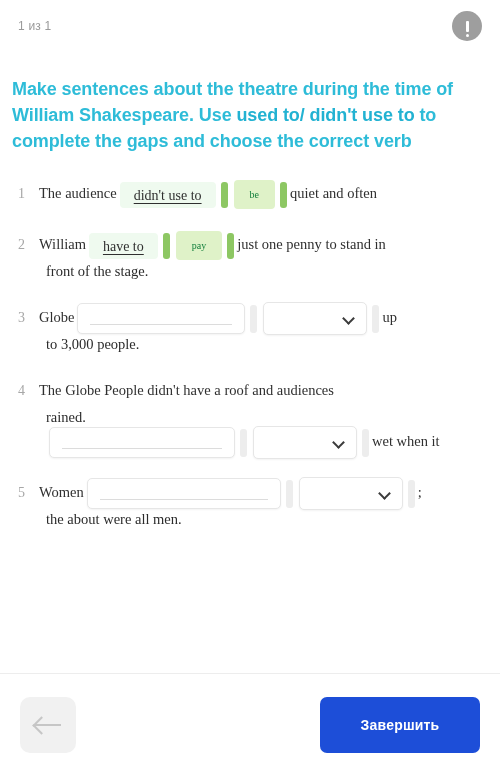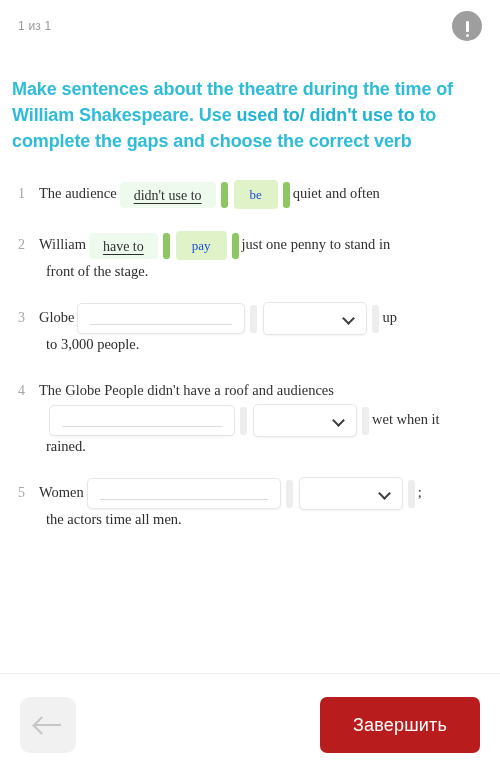--- a/index.html
+++ b/index.html
@@ -106,22 +106,22 @@
     line-height: 20px;
     text-decoration: underline;
     text-underline-offset: 3px;
     text-decoration-thickness: 1px;
     white-space: nowrap;
   }
   
   .select-filled {
     display: inline-block;
     background: #dff2c8;
-    color: #1d4ed8;
-    font-size: 13px;
+    color: #15803d;
+    font-size: 10px;
     padding: 5px 16px 4px 16px;
     border-radius: 4px;
     line-height: 20px;
     white-space: nowrap;
   }
   .bar-green {
     width: 7px;
     height: 26px;
     background: #8dc763;
     border-radius: 3px;
@@ -233,24 +233,24 @@
     position: absolute;
     left: 0;
     top: -5px;
     width: 11px;
     height: 11px;
     border-left: 2px solid #c6c6c6;
     border-bottom: 2px solid #c6c6c6;
     transform: rotate(45deg);
   }
   .finish-btn {
-    background: #b91c1c;
+    background: #1d4ed8;
     color: #ffffff;
-    font-size: 18px;
-    font-weight: normal;
+    font-size: 14px;
+    font-weight: bold;
     border: none;
     border-radius: 7px;
     padding: 0 30px;
     height: 56px;
     min-width: 160px;
     font-family: "Liberation Sans", sans-serif;
     letter-spacing: 0.2px;
   }
 </style>
 </head>
@@ -296,43 +296,43 @@
         <span class="select-empty">
           <span class="chev"></span>
         </span>
         <span class="bar-grey"></span>
       </span><span class="q-txt">up</span>
     <span class="q-line2">to 3,000 people.</span>
   </div>
 
   <div class="q-row">
     <span class="q-num">4</span><span class="q-txt">The Globe People didn't have a roof and audiences</span>
+    <span class="q-line2">rained.</span>
     <span class="q-line2"><span class="field-wrap">
           <span class="blank-empty wide"></span>
           <span class="bar-grey"></span>
         </span><span class="field-wrap">
           <span class="select-empty">
             <span class="chev"></span>
           </span>
           <span class="bar-grey"></span>
         </span><span class="q-txt">wet when it</span></span>
-    <span class="q-line2">rained.</span>
   </div>
 
   <div class="q-row">
     <span class="q-num">5</span><span class="q-txt">Women</span><span class="field-wrap">
         <span class="blank-empty w5"></span>
         <span class="bar-grey"></span>
       </span><span class="field-wrap">
         <span class="select-empty">
           <span class="chev"></span>
         </span>
         <span class="bar-grey"></span>
       </span><span class="q-txt">;</span>
-    <span class="q-line2">the actors time all men.</span>
+    <span class="q-line2">the about were all men.</span>
   </div>
 
 </div>
 
 <div class="divider"></div>
 <div class="footer">
   <button class="back-btn">
     <span class="arrow-left"></span>
   </button>
   <button class="finish-btn">Завершить</button>

